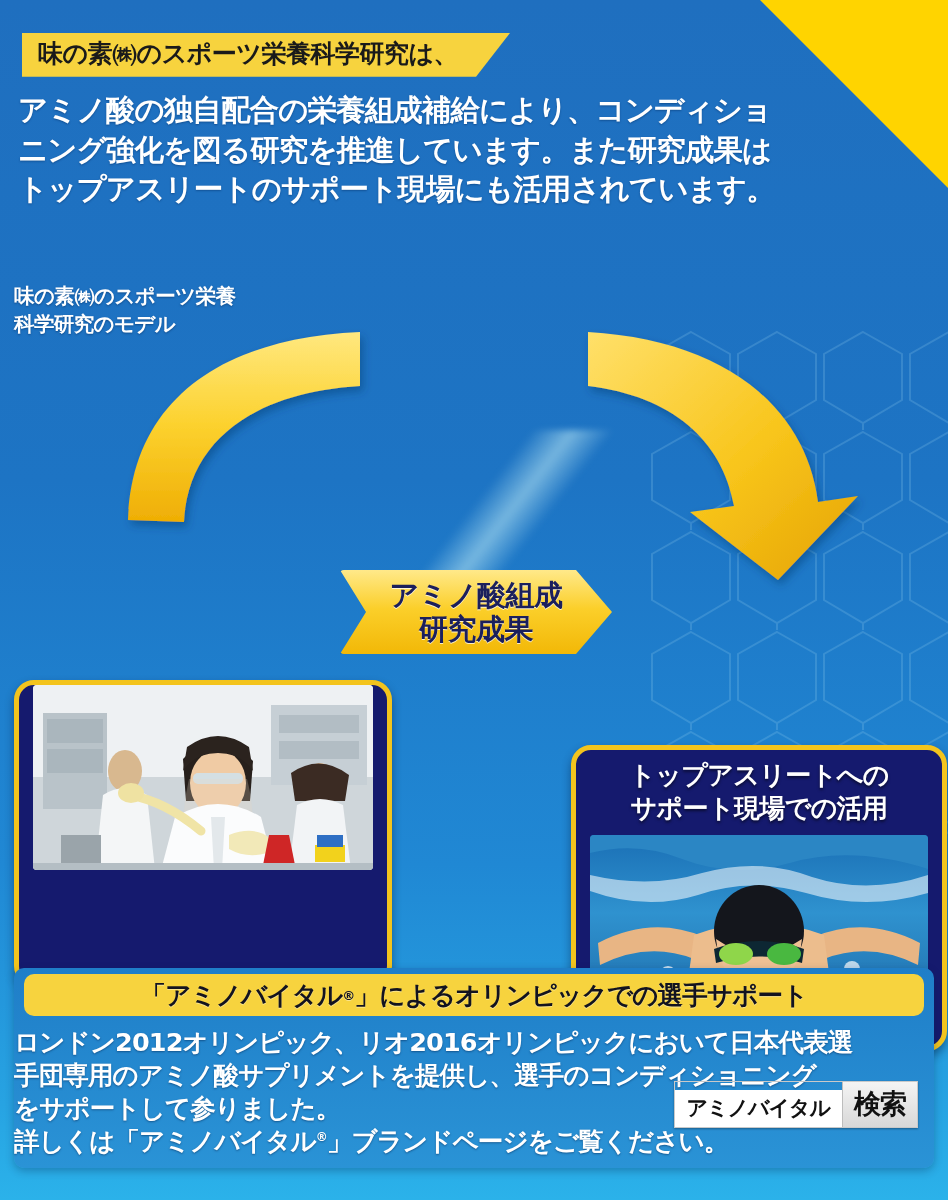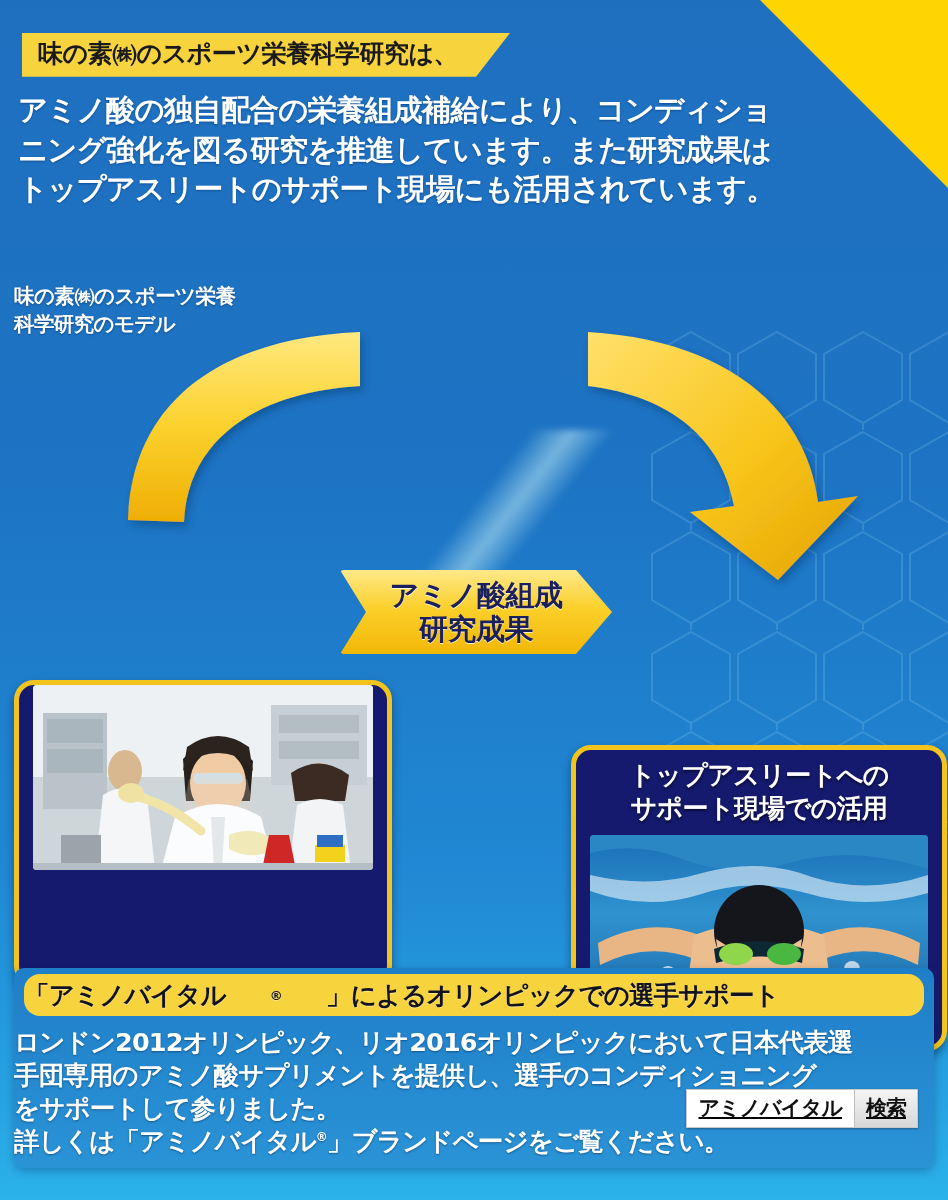--- a/index.html
+++ b/index.html
@@ -97,47 +97,46 @@
   #node-right .node-title{font-size:26px;padding:11px 0 9px;font-family:Liberation Mono, monospace;}
   #node-right .node-photo{margin:0 14px;height:185px;}
 
   
   .bottom{
     position:absolute;left:14px;top:968px;width:920px;height:200px;
     background:linear-gradient(180deg,#1f7ec8 0%,#2a93d6 100%);
     border-radius:10px;box-shadow:0 3px 8px rgba(0,30,70,.3);
   }
   .bottom-title{
-    margin:6px 10px 0 10px;height:42px;border-radius:16px;
+    margin:6px 10px 0 10px;height:42px;border-radius:10px;
     background:#f7d33e;color:#13131f;
     font-size:25.5px;font-weight:bold;letter-spacing:-.8px;
-    display:flex;align-items:center;
+    display:flex;align-items:center;justify-content:center;
     text-shadow:0 1px 0 rgba(255,255,255,.4);
-    gap:44px;
   }
   .bottom-title sup{font-size:13px;vertical-align:super;}
   .bottom-body{
     margin:10px 0 0 0;width:900px;color:#ffffff;
     font-size:25.5px;font-weight:bold;line-height:1.3;letter-spacing:-.85px;
     text-shadow:0 1px 2px rgba(0,35,80,.5);
   }
   .bottom-body div{white-space:nowrap;}
   .bottom-body sup{font-size:12px;vertical-align:super;}
 
   .search-wrap{
     position:absolute;right:16px;bottom:40px;display:flex;align-items:flex-end;
-    border:1px solid #c9c9c9;box-shadow:0 1px 2px rgba(0,0,0,.35);text-decoration:underline;
+    border:1px solid #c9c9c9;box-shadow:0 1px 2px rgba(0,0,0,.35);
   }
   .search-input{
     background:#ffffff;color:#111;font-size:21px;font-weight:bold;
     letter-spacing:-1px;padding:4px 12px 5px;display:flex;align-items:center;
   }
   .search-button{
     background:linear-gradient(180deg,#f4f4f4,#d8d8d8);color:#111;
-    font-size:21px;font-weight:bold;letter-spacing:-1px;
+    font-size:27px;font-weight:bold;letter-spacing:-1px;
     padding:4px 11px 5px;display:flex;align-items:center;
     border-left:1px solid #bdbdbd;
   }
 </style>
 </head>
 <body>
 
 <div class="poster">
 
   <div class="corner-triangle"></div>

